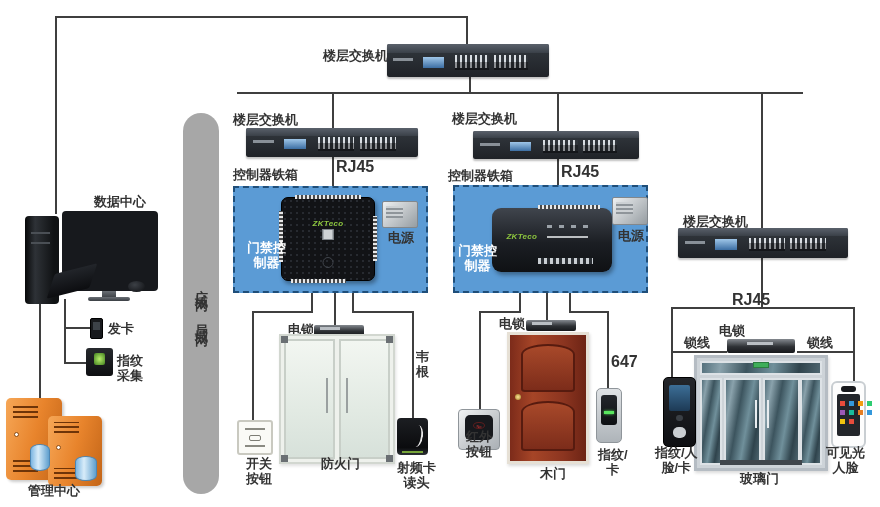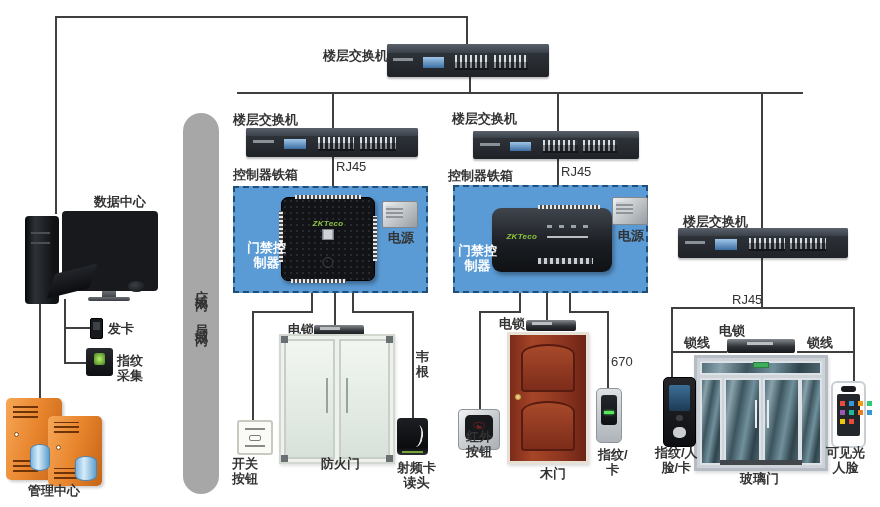--- a/index.html
+++ b/index.html
@@ -1,21 +1,21 @@
 <!DOCTYPE html>
 <html><head>
 <meta charset="utf-8">
 <style>
   *{margin:0;padding:0;box-sizing:border-box}
   body{background:#fff;font-family:"Liberation Sans",sans-serif}
   #stage{position:relative;width:880px;height:507px;background:#fff;overflow:hidden}
   i,b,em{display:block;position:absolute;font-style:normal}
   .ln{position:absolute;background:#3f3f3f}
   .lbl{position:absolute;font:700 13px "Liberation Sans",sans-serif;color:#333;white-space:pre-line;line-height:15px}
-  .lbl-s{font-size:13px;font-weight:400}
+  .lbl-s{font-size:16px;font-weight:700}
   .lbl-w{color:#fff}
   
   .wanbar{position:absolute;left:183px;top:113px;width:36px;height:381px;background:#a7a7a7;border-radius:18px}
   .wantxt{position:absolute;left:50%;top:50%;transform:translate(-50%,-50%);writing-mode:vertical-rl;text-orientation:upright;font:700 13px "Liberation Sans",sans-serif;color:#333;letter-spacing:5px;white-space:nowrap}
   
   .bluebox{position:absolute;background:#5b9bd5;border:2px dashed #1f4e79}
   
   .sw{position:absolute;background:linear-gradient(180deg,#4a5058 0%,#2e3339 25%,#1f2227 100%);border-radius:2px;box-shadow:0 2px 2px rgba(0,0,0,.25)}
   .sw-top{left:0;right:0;top:0;height:26%;background:linear-gradient(180deg,#5a616b,#3a4048);border-radius:2px 2px 0 0}
   .sw-brand{left:4%;top:42%;width:12%;height:3px;background:#aab2ba;opacity:.75}
@@ -265,21 +265,21 @@
     <i class="fd-hinge" style="right:0;top:0"></i>
     <i class="fd-hinge" style="left:0;bottom:0"></i>
     <i class="fd-hinge" style="right:0;bottom:0"></i>
   </div>
   <span class="lbl" style="left:321px;top:456px">防火门</span>
   <div class="swbtn" style="left:237px;top:420px;width:36px;height:35px">
     <i style="top:20%"></i>
     <em></em>
     <i style="top:74%"></i>
   </div>
-  <span class="lbl" style="left:232px;top:456px;text-align:center">开关
+  <span class="lbl" style="left:246px;top:456px;text-align:center">开关
 按钮</span>
   <span class="lbl" style="left:416px;top:349px;text-align:center">韦
 根</span>
   <div class="rfreader" style="left:397px;top:418px;width:31px;height:37px">
     <i></i>
     <em></em>
   </div>
   <span class="lbl" style="left:397px;top:460px;text-align:center">射频卡
 读头</span>
 
@@ -292,21 +292,21 @@
     <span class="wd-panel" style="top:52%;height:40%"></span>
     <i class="wd-knob"></i>
   </div>
   <span class="lbl" style="left:540px;top:466px">木门</span>
   <div class="irbtn" style="left:458px;top:409px;width:42px;height:41px">
     <i></i>
     <em>No Touch</em>
   </div>
   <span class="lbl" style="left:466px;top:429px;text-align:center">红外
 按钮</span>
-  <span class="lbl lbl-s" style="left:611px;top:354px">670</span>
+  <span class="lbl lbl-s" style="left:611px;top:354px">647</span>
   <div class="fpcard" style="left:596px;top:388px;width:26px;height:55px">
     <i></i>
     <em></em>
   </div>
   <span class="lbl" style="left:598px;top:447px;text-align:center">指纹/
 卡</span>
 
   <span class="lbl" style="left:719px;top:323px">电锁</span>
   <div class="lock" style="left:727px;top:339px;width:68px;height:14px">
       <i style="left:30%;width:38%"></i>

